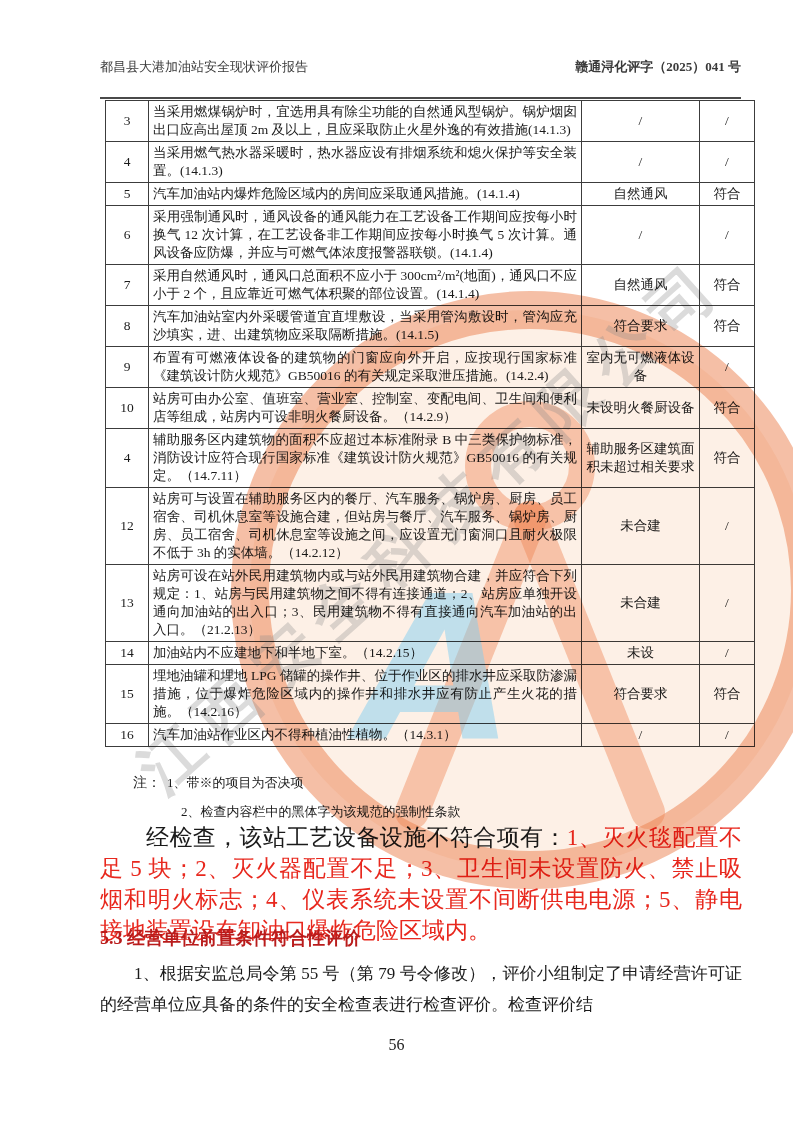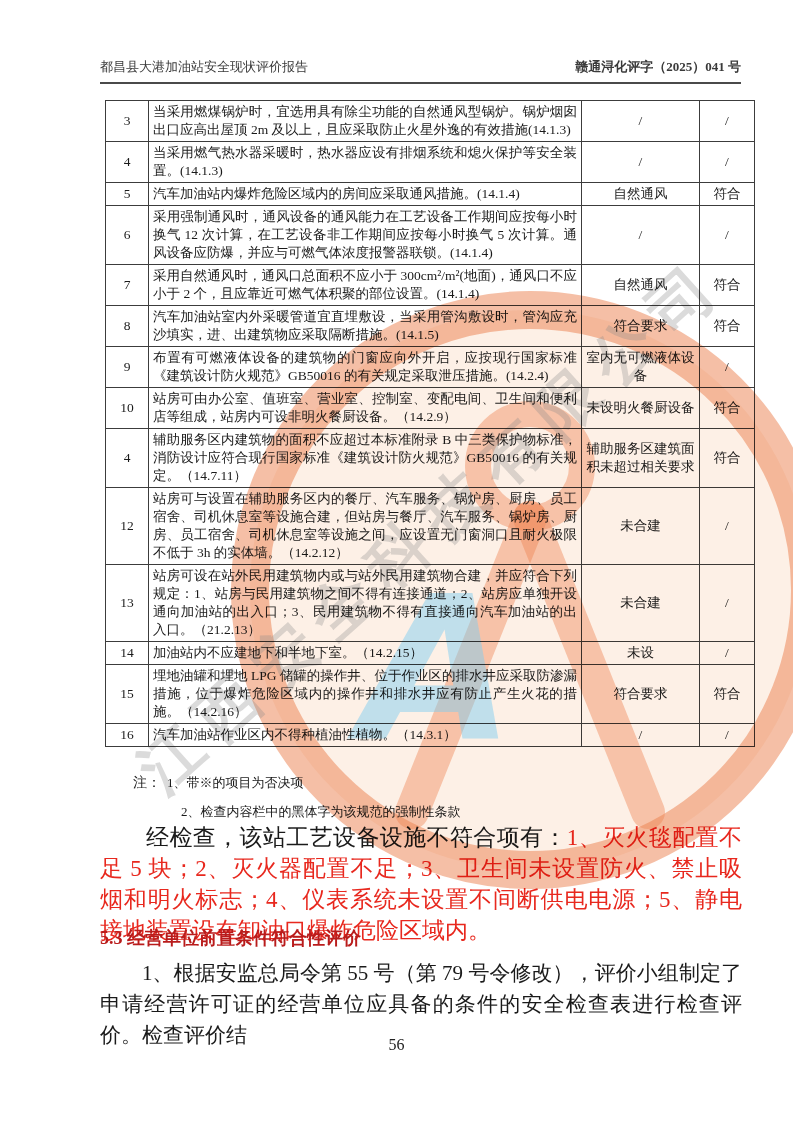--- a/index.html
+++ b/index.html
@@ -11,21 +11,21 @@
     font-family:"Liberation Serif","DejaVu Serif",serif;
     color:#1a1a1a;
     overflow:hidden;
   }
   
   .doc-header{
     position:absolute;top:58px;left:100px;width:641px;
     display:flex;justify-content:space-between;align-items:flex-end;
     font-size:13px;color:#3a3a3a;
     border-bottom:2px solid #4a4a4a;
-    padding-bottom:6px;
+    padding-bottom:21px;
   }
   .doc-header .hdr-right{font-weight:bold;font-weight:600;}
   
   table.checklist{
     position:absolute;top:100px;left:105px;
     border-collapse:collapse;table-layout:fixed;
     width:613px;
   }
   table.checklist td{
     border:1px solid #3c3c3c;
@@ -56,21 +56,21 @@
   }
   .findings .red{color:#e8281e;}
   
   .section-heading{
     position:absolute;top:926px;left:100px;width:642px;
     margin:0;font-size:18px;font-weight:bold;color:#b91c1c;
   }
   
   .body-para{
     position:absolute;top:958px;left:100px;width:642px;
-    margin:0;font-size:21px;line-height:31px;
+    margin:0;font-size:17px;line-height:31px;
     text-align:justify;text-indent:2em;
   }
   
   .page-number{
     position:absolute;top:1036px;left:0;width:793px;
     text-align:center;font-size:16px;color:#222;
   }
   
   .watermark{
     position:absolute;inset:0;

